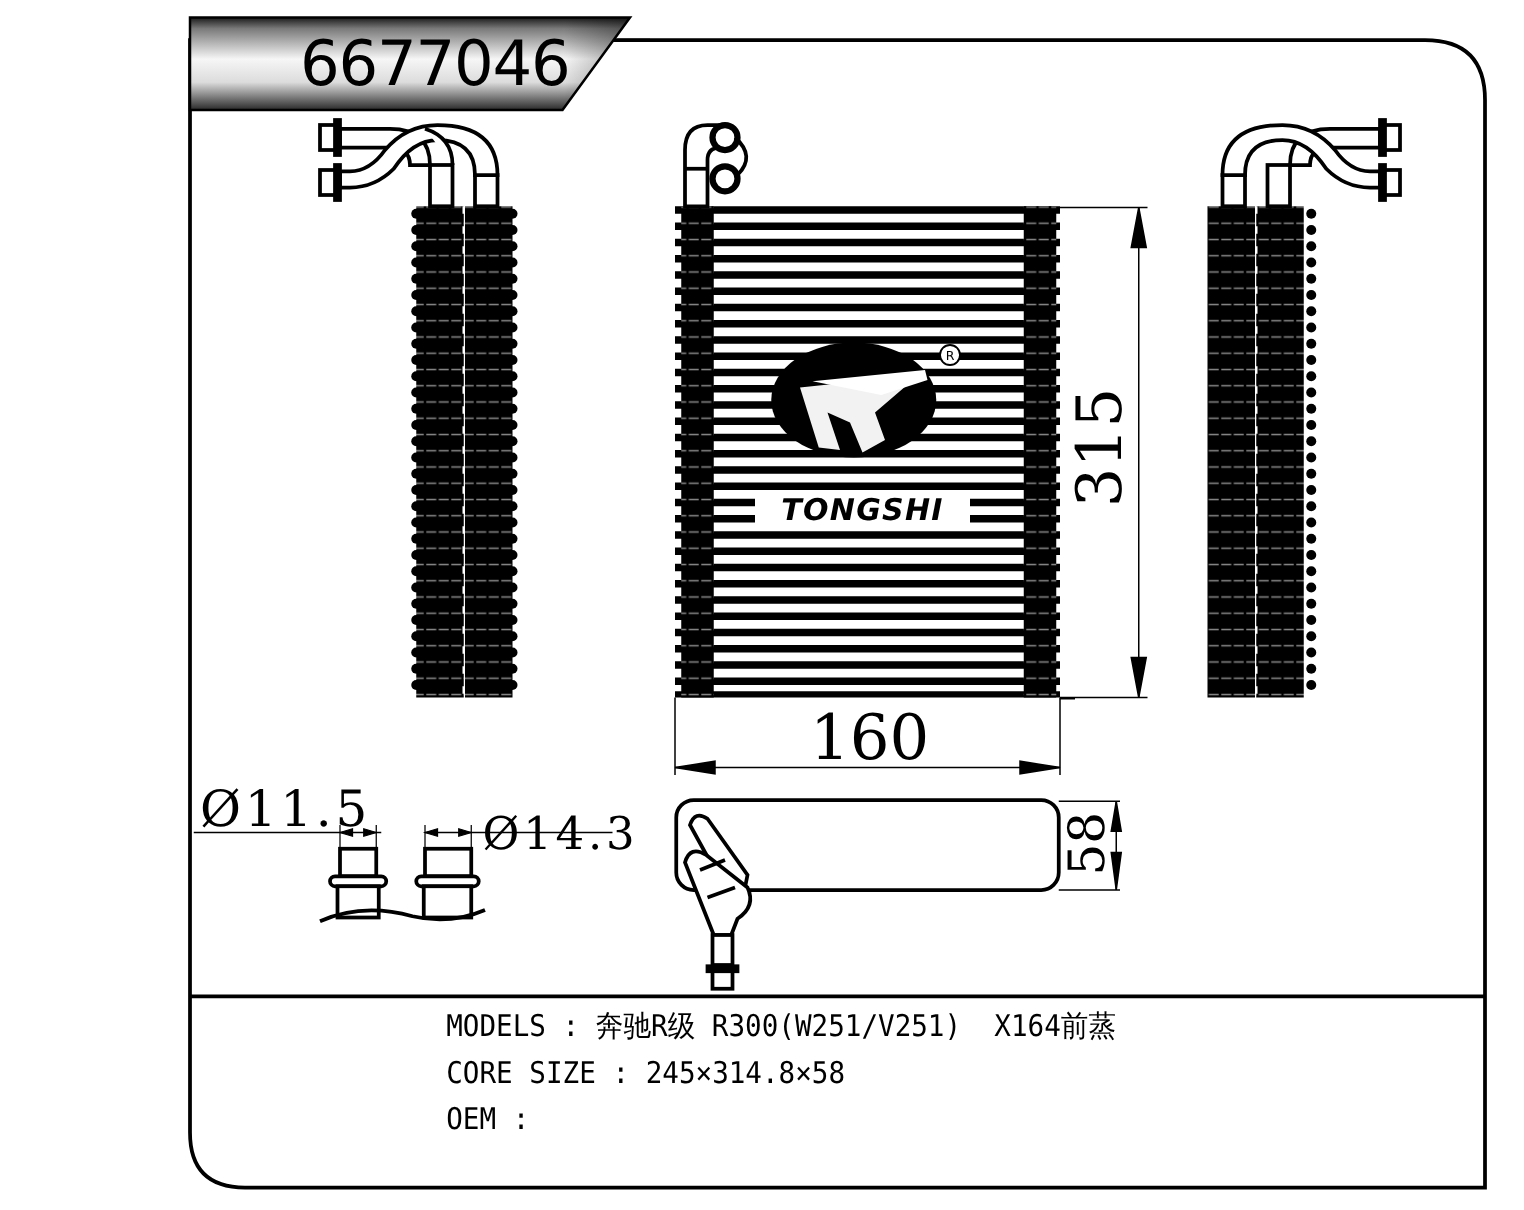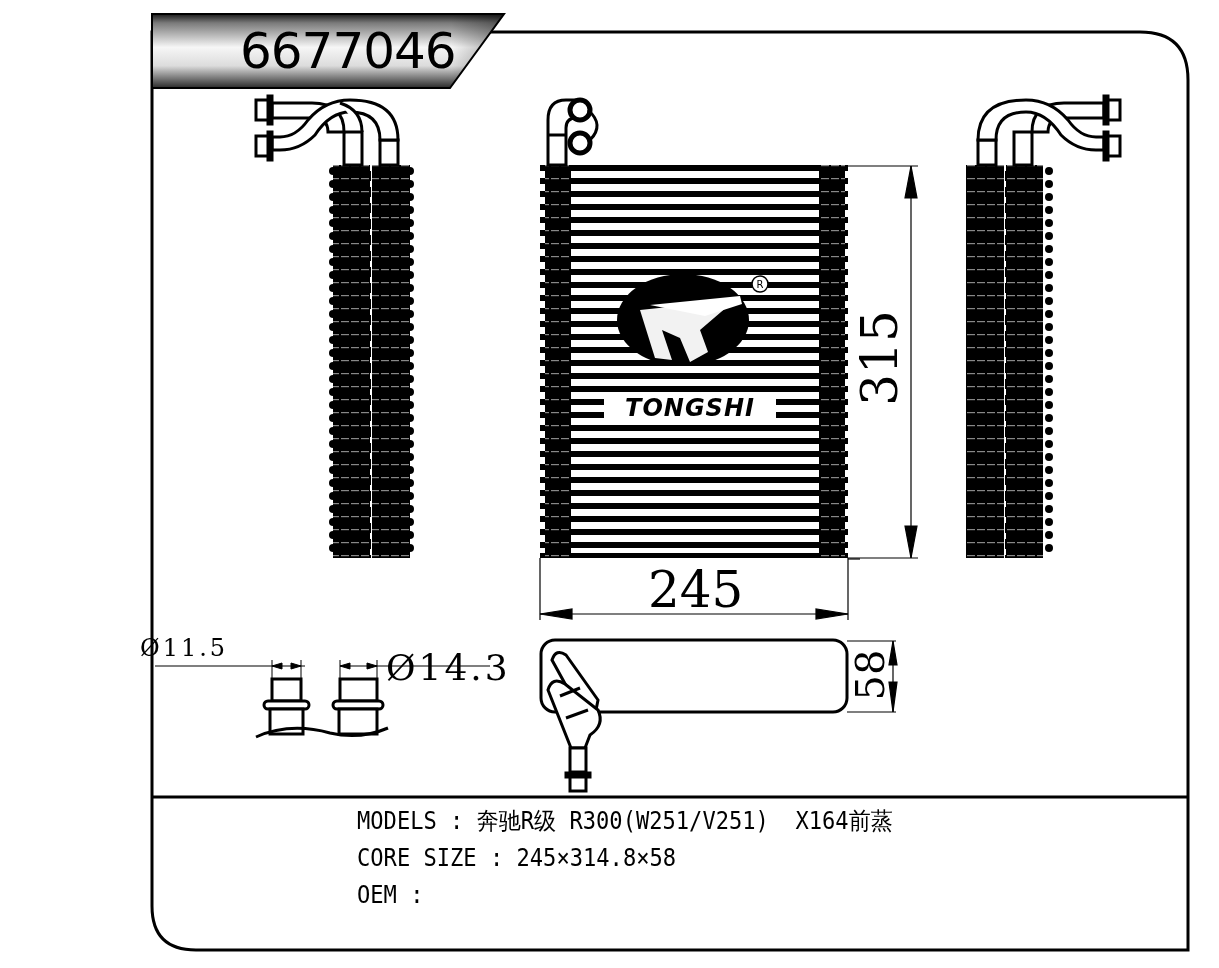--- a/index.html
+++ b/index.html
@@ -232,27 +232,27 @@
     <rect x="270" y="709" width="33" height="25" stroke-width="3"></rect>
     <rect x="340" y="679" width="37" height="22" stroke-width="3"></rect>
     <rect x="333" y="701" width="50" height="8" rx="4" stroke-width="3"></rect>
     <rect x="339" y="709" width="38" height="25" stroke-width="3"></rect>
     <path d="M 256 737 Q 290 722 330 733 Q 360 740 388 728" fill="none" stroke-width="3"></path>
   </g>
 </svg>
 
 <div class="title-text">6677046</div>
 
-<div class="dim-text" style="left:648px; top:560px; font-size:50px; line-height:60px;">245</div>
+<div class="dim-text" style="left:648px; top:560px; font-size:50px; line-height:60px;">160</div>
 
 <div class="dim-text" style="left:820px; top:330px; font-size:50px; line-height:56px; transform:rotate(-90deg); transform-origin:center; width:120px; text-align:center;">315</div>
 
 <div class="dim-text" style="left:840px; top:650px; font-size:40px; line-height:50px; transform:rotate(-90deg); transform-origin:center; width:60px; text-align:center;">58</div>
 
-<div class="dim-text" style="left:140px; top:628px; font-size:24px; line-height:40px; letter-spacing:3px;">Ø11.5</div>
+<div class="dim-text" style="left:160px; top:628px; font-size:40px; line-height:40px; letter-spacing:3px;">Ø11.5</div>
 
 <div class="dim-text" style="left:386px; top:648px; font-size:36px; line-height:40px; letter-spacing:3px;">Ø14.3</div>
 
 <div class="spec-block">
   <div class="spec-line"><span>MODELS</span><span> : </span><span>奔驰R级 R300(W251/V251)  X164前蒸</span></div>
   <div class="spec-line"><span>CORE SIZE</span><span> : </span><span>245×314.8×58</span></div>
   <div class="spec-line"><span>OEM</span><span> : </span><span></span></div>
 </div>
 
 </body></html>

